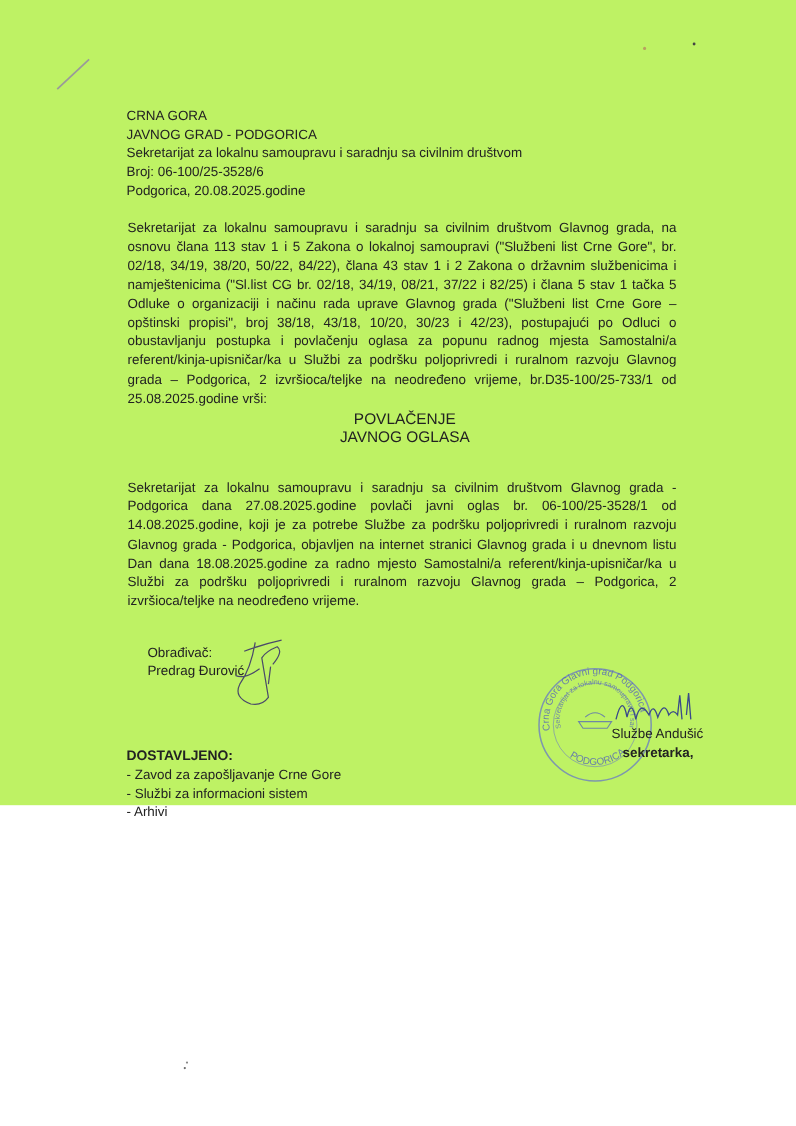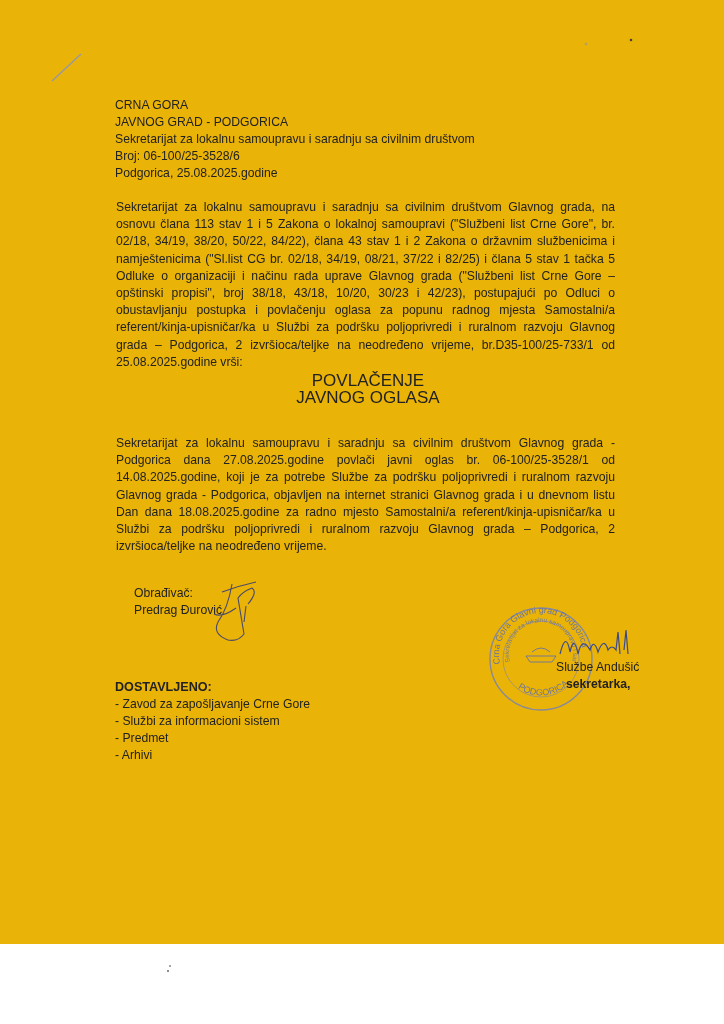--- a/index.html
+++ b/index.html
@@ -1,27 +1,27 @@
 <!DOCTYPE html>
 <html><head>
 <meta charset="utf-8">
 <style>
   html, body { margin: 0; padding: 0; background: #ffffff; }
   body { width: 724px; height: 1024px; position: relative; overflow: hidden;
          font-family: "Liberation Sans", sans-serif; color: #1d1d1d; }
-  .page { position: absolute; left: 0; top: 0; width: 724px; height: 944px; background: #eab308; }
+  .page { position: absolute; left: 0; top: 0; width: 724px; height: 732px; background: #bef264; }
   .scan-mark { position: absolute; }
   .header { position: absolute; left: 115px; top: 97px; font-size: 12.2px; line-height: 17px; color: #222; }
   .header div { white-space: nowrap; }
   .para { position: absolute; left: 116px; width: 499px; font-size: 12.2px; line-height: 17.2px;
           text-align: justify; color: #222; }
   .para1 { top: 199px; }
   .para2 { top: 435px; }
   .title { position: absolute; left: 0; width: 724px; text-align: center; top: 372px;
-           font-size: 17px; line-height: 17px; color: #222; }
+           font-size: 14px; line-height: 17px; color: #222; }
   .title div { padding-left: 12px; }
   .processor { position: absolute; left: 118px; top: 585px; font-size: 12.2px; line-height: 17px; color: #222; margin-left: 16px; }
   .dostavljeno { position: absolute; left: 115px; top: 659px; font-size: 12.2px; line-height: 17px; color: #222; margin-top: 20px; }
   .dostavljeno .dh { font-weight: bold; font-size: 12.6px; }
   .signer { position: absolute; left: 556px; top: 659px; font-size: 12.2px; line-height: 17px; color: #222; }
   .signer .role { padding-left: 10px; font-weight: bold; }
   .stamp { position: absolute; left: 486px; top: 604px; width: 110px; height: 110px; }
   .sig1 { position: absolute; left: 208px; top: 578px; width: 60px; height: 72px; }
   .sig2 { position: absolute; left: 556px; top: 624px; width: 80px; height: 40px; }
 </style>
@@ -40,21 +40,21 @@
   <svg class="scan-mark" style="left:165px;top:962px" width="14" height="14">
     <circle cx="5" cy="4" r="1" fill="#888"></circle>
     <circle cx="3" cy="9" r="1" fill="#666"></circle>
   </svg>
 
   <div class="header">
     <div>CRNA GORA</div>
     <div>JAVNOG GRAD - PODGORICA</div>
     <div>Sekretarijat za lokalnu samoupravu i saradnju sa civilnim društvom</div>
     <div>Broj: 06-100/25-3528/6</div>
-    <div>Podgorica, 25.08.2025.godine</div>
+    <div>Podgorica, 20.08.2025.godine</div>
   </div>
 
   <div class="para para1">Sekretarijat za lokalnu samoupravu i saradnju sa civilnim društvom Glavnog grada, na osnovu člana 113 stav 1 i 5 Zakona o lokalnoj samoupravi ("Službeni list Crne Gore", br. 02/18, 34/19, 38/20, 50/22, 84/22), člana 43 stav 1 i 2 Zakona o državnim službenicima i namještenicima ("Sl.list CG br. 02/18, 34/19, 08/21, 37/22 i 82/25) i člana 5 stav 1 tačka 5 Odluke o organizaciji i načinu rada uprave Glavnog grada ("Službeni list Crne Gore – opštinski propisi", broj 38/18, 43/18, 10/20, 30/23 i 42/23), postupajući po Odluci o obustavljanju postupka i povlačenju oglasa za popunu radnog mjesta Samostalni/a referent/kinja-upisničar/ka u Službi za podršku poljoprivredi i ruralnom razvoju Glavnog grada – Podgorica, 2 izvršioca/teljke na neodređeno vrijeme,  br.D35-100/25-733/1 od 25.08.2025.godine vrši:</div>
 
   <div class="title">
     <div>POVLAČENJE</div>
     <div>JAVNOG OGLASA</div>
   </div>
 
   <div class="para para2">Sekretarijat za lokalnu samoupravu i saradnju sa civilnim društvom Glavnog grada - Podgorica dana 27.08.2025.godine povlači javni oglas br. 06-100/25-3528/1 od 14.08.2025.godine, koji je za potrebe Službe za podršku poljoprivredi i ruralnom razvoju Glavnog grada - Podgorica, objavljen na internet stranici Glavnog grada i u dnevnom listu Dan dana 18.08.2025.godine za radno mjesto Samostalni/a referent/kinja-upisničar/ka u Službi za podršku poljoprivredi i ruralnom razvoju Glavnog grada – Podgorica, 2 izvršioca/teljke na neodređeno vrijeme.</div>
@@ -65,21 +65,20 @@
   </div>
 
   <svg class="sig1" viewBox="0 0 60 72">
     <path d="M14 14 Q30 8 48 4 M24 6 Q20 30 10 44 Q4 56 20 62 Q30 64 36 56 L30 20 Q34 14 44 10 Q50 14 40 26 M38 28 L36 44 M6 36 Q14 40 28 30" fill="none" stroke="#4a4a6a" stroke-width="1.1"></path>
   </svg>
 
   <div class="dostavljeno">
     <div class="dh">DOSTAVLJENO:</div>
     <div>- Zavod za zapošljavanje Crne Gore</div>
     <div>- Službi za informacioni sistem</div>
-    <div>- Predmet</div>
     <div>- Arhivi</div>
   </div>
 
   <svg class="stamp" viewBox="0 0 110 110">
     <defs>
       <path id="stamp-arc-outer" d="M 14 60 A 42 42 0 1 1 96 60"></path>
       <path id="stamp-arc-inner" d="M 24 58 A 32 32 0 1 1 86 58"></path>
       <path id="stamp-arc-bottom" d="M 22 74 A 40 40 0 0 0 88 74"></path>
     </defs>
     <circle cx="55" cy="55" r="51" fill="none" stroke="#6d7fc0" stroke-width="1.4" opacity="0.8"></circle>

